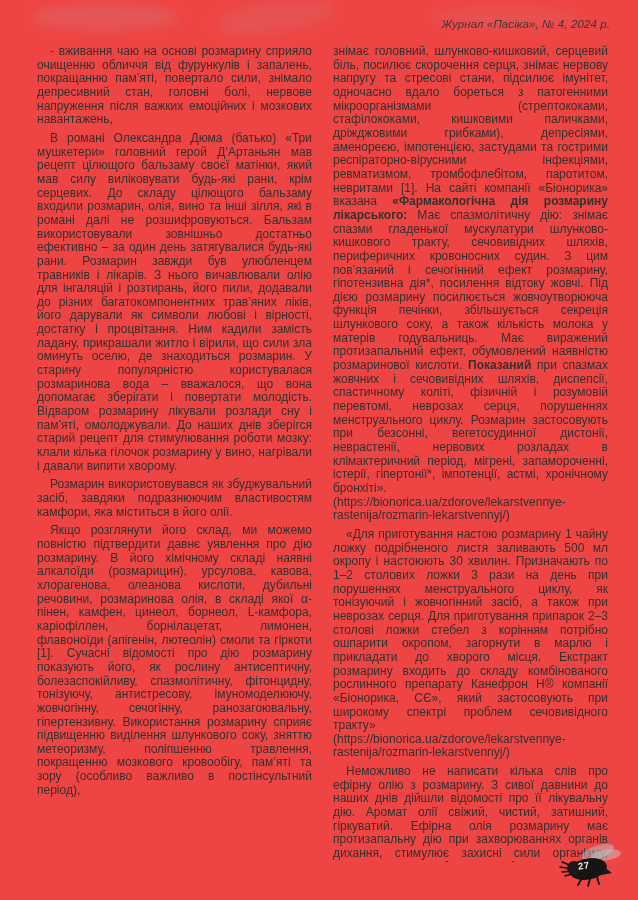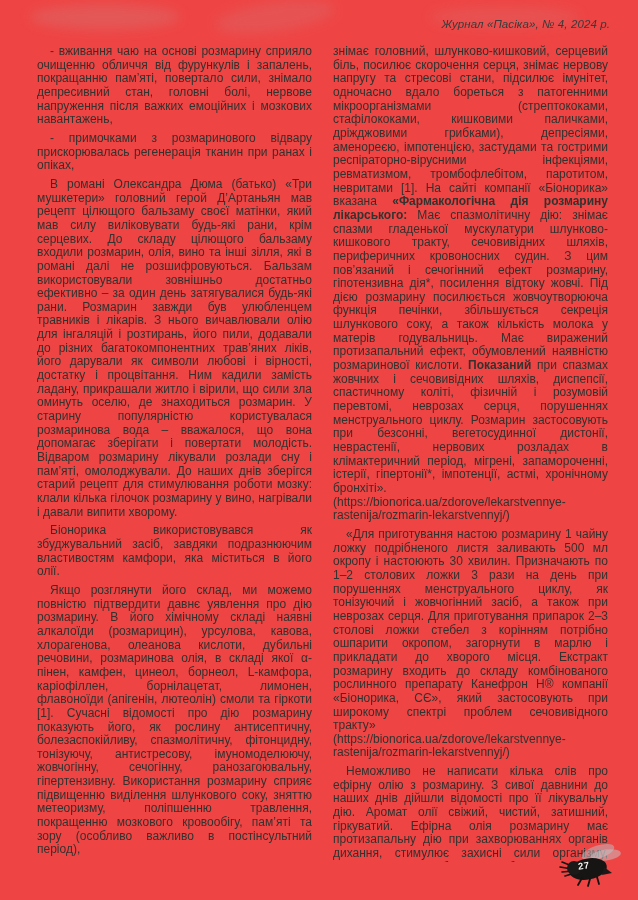--- a/index.html
+++ b/index.html
@@ -76,23 +76,22 @@
   <div class="smudge s2"></div>
   <div class="smudge s3"></div>
 
   <div class="page-header">
     <span class="journal-ref">Журнал «Пасіка», № 4, 2024 р.</span>
   </div>
 
   <div class="columns">
     <div class="col" id="col-left">
         <p><span>-  вживання чаю на основі розмарину сприяло очищенню обличчя від фурункулів і запалень, покращанню пам’яті, повертало сили, знімало депресивний стан, головні болі, нервове напруження після важких емоційних і мозкових навантажень,</span></p>
-        <p><span>-  примочками з розмаринового відвару прискорювалась регенерація тканин при ранах і опіках,</span></p>
         <p><span>В романі Олександра Дюма (батько) «Три мушкетери» головний герой Д’Артаньян мав рецепт цілющого бальзаму своєї матінки, який мав силу виліковувати будь-які рани, крім серцевих. До складу цілющого бальзаму входили розмарин, олія, вино та інші зілля, які в романі далі не розшифровуються. Бальзам використовували зовнішньо достатньо ефективно – за один день затягувалися будь-які рани. Розмарин завжди був улюбленцем травників і лікарів. З нього вичавлювали олію для інгаляцій і розтирань, його пили, додавали до різних багатокомпонентних трав’яних ліків, його дарували як символи любові і вірності, достатку і процвітання. Ним кадили замість ладану, прикрашали житло і вірили, що сили зла оминуть оселю, де знаходиться розмарин. У старину популярністю користувалася розмаринова вода – вважалося, що вона допомагає зберігати і повертати молодість. Відваром розмарину лікували розлади сну і пам’яті, омолоджували. До наших днів зберігся старий рецепт для стимулювання роботи мозку: клали кілька гілочок розмарину у вино, нагрівали і давали випити хворому.</span></p>
-        <p><span>Біонорика використовувався як збуджувальний засіб, завдяки подразнюючим властивостям камфори, яка міститься в його олії.</span></p>
+        <p><span>Розмарин використовувався як збуджувальний засіб, завдяки подразнюючим властивостям камфори, яка міститься в його олії.</span></p>
         <p><span>Якщо розглянути його склад, ми можемо повністю підтвердити давнє уявлення про дію розмарину. В його хімічному складі наявні алкалоїди (розмарицин), урсулова, кавова, хлорагенова, олеанова кислоти, дубильні речовини, розмаринова олія, в складі якої α-пінен, камфен, цинеол, борнеол, L-камфора, каріофіллен, борнілацетат, лимонен, флавоноїди (апігенін, лютеолін) смоли та гіркоти [1]. Сучасні відомості про дію розмарину показують його, як рослину антисептичну, болезаспокійливу, спазмолітичну, фітонцидну, тонізуючу, антистресову, імуномоделюючу, жовчогінну, сечогінну, ранозагоювальну, гіпертензивну. Використання розмарину сприяє підвищенню виділення шлункового соку, зняттю метеоризму, поліпшенню травлення, покращенню мозкового кровообігу, пам’яті та зору (особливо важливо в постінсультний період),</span></p>
       </div>
     <div class="col" id="col-right">
         <p class="no-indent"><span>знімає головний, шлунково-кишковий, серцевий біль, посилює скорочення серця, знімає нервову напругу та стресові стани, підсилює імунітет, одночасно вдало бореться з патогенними мікроорганізмами (стрептококами, стафілококами, кишковими паличками, дріжджовими грибками), депресіями, аменореєю, імпотенцією, застудами та гострими респіраторно-вірусними інфекціями, ревматизмом, тромбофлебітом, паротитом, невритами [1]. На сайті компанії «Біонорика» вказана </span><span class="bold">«Фармакологічна дія розмарину лікарського:</span><span> Має спазмолітичну дію: знімає спазми гладенької мускулатури шлунково-кишкового тракту, сечовивідних шляхів, периферичних кровоносних судин. З цим пов’язаний і сечогінний ефект розмарину, гіпотензивна дія*, посилення відтоку жовчі. Під дією розмарину посилюється жовчоутворююча функція печінки, збільшується секреція шлункового соку, а також кількість молока у матерів годувальниць. Має виражений протизапальний ефект, обумовлений наявністю розмаринової кислоти. </span><span class="bold">Показаний</span><span> при спазмах жовчних і сечовивідних шляхів, диспепсії, спастичному коліті, фізичній і розумовій перевтомі, неврозах серця, порушеннях менструального циклу. Розмарин застосовують при безсонні, вегетосудинної дистонії, неврастенії, нервових розладах в клімактеричний період, мігрені, запамороченні, істерії, гіпертонії*, імпотенції, астмі, хронічному бронхіті». (https://bionorica.ua/zdorove/lekarstvennye-rastenija/rozmarin-lekarstvennyj/)</span></p>
         <p><span>«Для приготування настою розмарину 1 чайну ложку подрібненого листя заливають 500 мл окропу і настоюють 30 хвилин. Призначають по 1–2 столових ложки 3 рази на день при порушеннях менструального циклу, як тонізуючий і жовчогінний засіб, а також при неврозах серця. Для приготування припарок 2–3 столові ложки стебел з корінням потрібно ошпарити окропом, загорнути в марлю і прикладати до хворого місця. Екстракт розмарину входить до складу комбінованого рослинного препарату Канефрон Н® компанії «Біонорика, СЄ», який застосовують при широкому спектрі проблем сечовивідного тракту» (https://bionorica.ua/zdorove/lekarstvennye-rastenija/rozmarin-lekarstvennyj/)</span></p>
         <p><span>Неможливо не написати кілька слів про ефірну олію з розмарину. З сивої давнини до наших днів дійшли відомості про її лікувальну дію. Аромат олії свіжий, чистий, затишний, гіркуватий. Ефірна олія розмарину має протизапальну дію при захворюваннях органів дихання, стимулює захисні сили організму, покращує кровообіг та обмінні процеси, підвищує стійкість до стресів, усуває невпев-</span></p>
       </div>
   </div>
 
   <div class="bee-marker">

